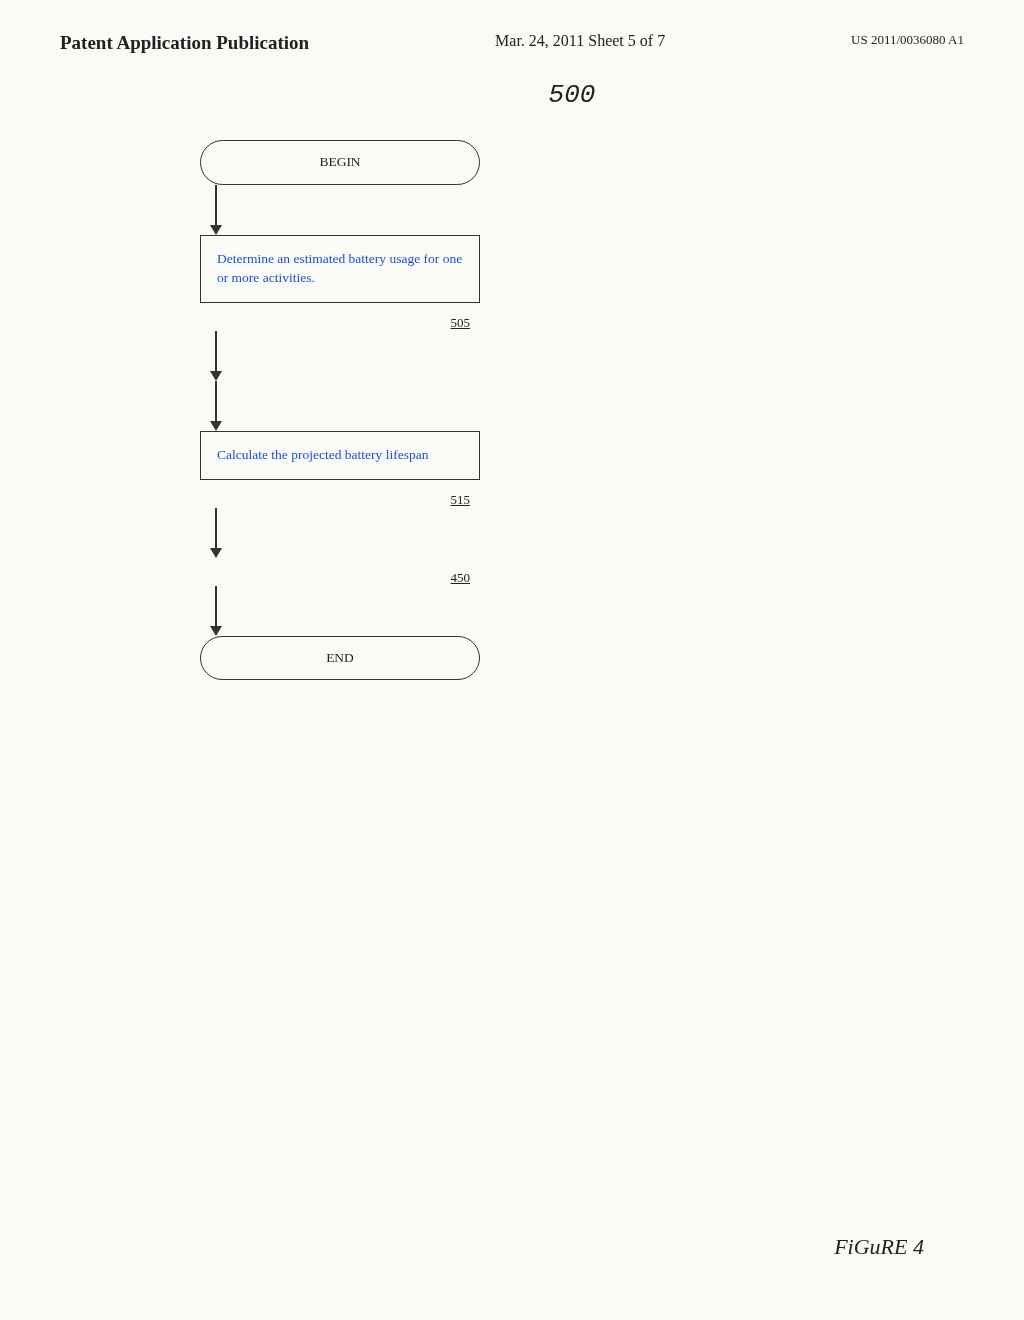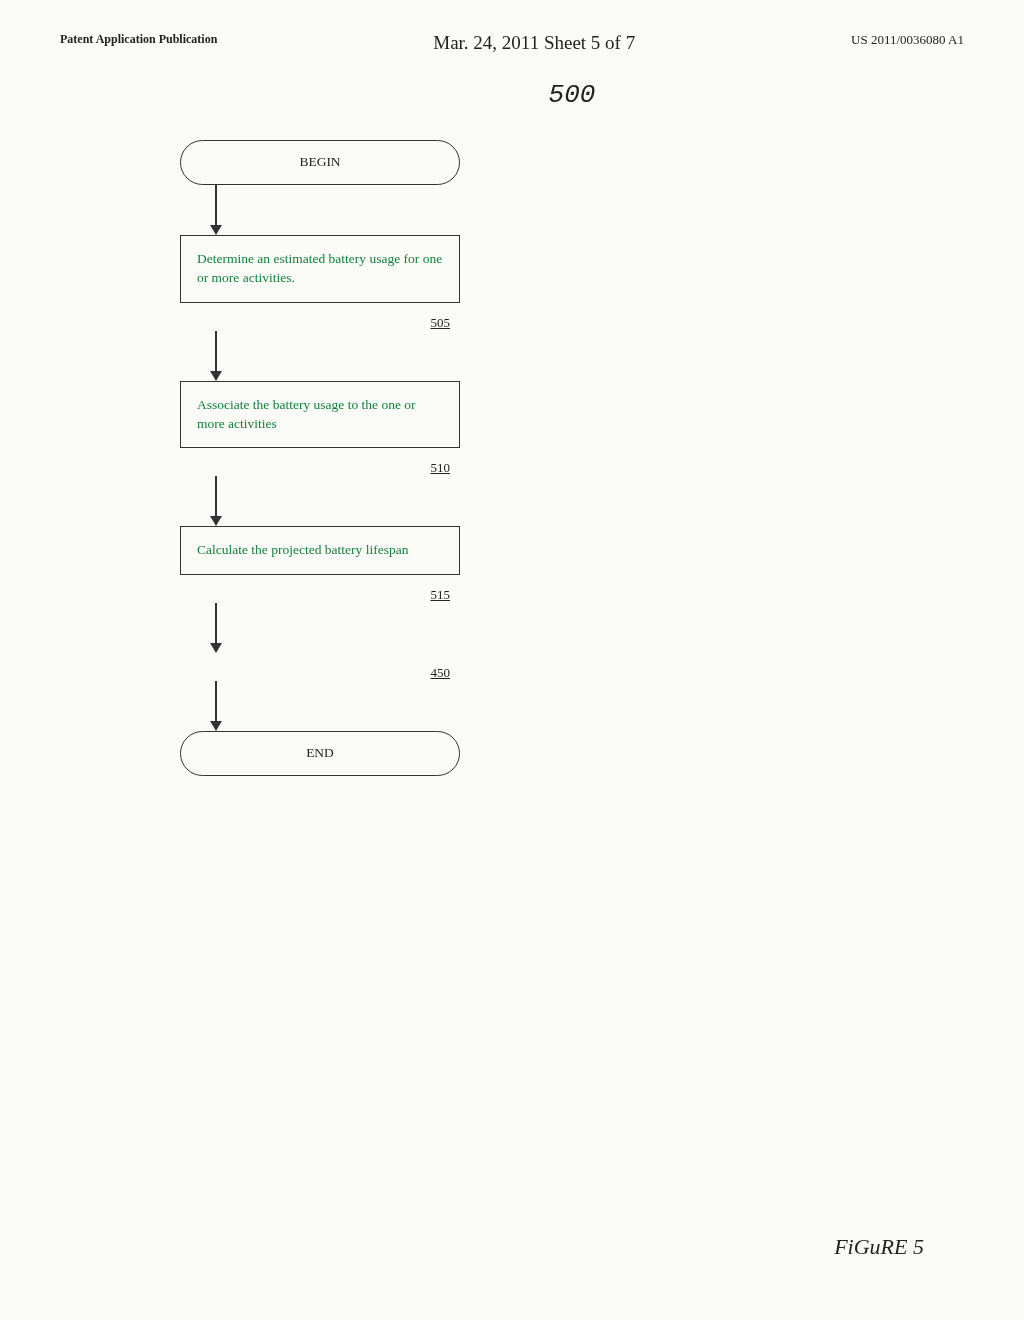--- a/index.html
+++ b/index.html
@@ -28,27 +28,27 @@
     
     .header {
       display: flex;
       justify-content: space-between;
       align-items: flex-start;
       padding: 32px 60px 16px 60px;
       border-bottom: none;
     }
 
     .header-left {
-      font-size: 12px;
+      font-size: 19px;
       font-weight: bold;
       color: #222;
     }
 
     .header-center {
-      font-size: 19px;
+      font-size: 16px;
       color: #222;
     }
 
     .header-right {
       font-size: 13px;
       color: #222;
     }
 
     
     .figure-number-top {
@@ -71,21 +71,21 @@
       padding-left: 160px;
       padding-right: 400px;
       margin-top: 10px;
       position: relative;
     }
 
     
     .node-wrapper {
       display: flex;
       flex-direction: column;
-      align-items: center;
+      align-items: flex-end;
       position: relative;
       width: 320px;
     }
 
     .node-begin-end {
       border: 1.5px solid #333;
       border-radius: 30px;
       padding: 12px 20px;
       text-align: center;
       width: 280px;
@@ -93,21 +93,21 @@
       color: #222;
       background: #fafaf7;
     }
 
     .node-process {
       border: 1.5px solid #333;
       border-radius: 0px;
       padding: 14px 16px;
       width: 280px;
       font-size: 13.5px;
-      color: #15803d;
+      color: #1d4ed8;
       background: #fafaf7;
       position: relative;
     }
 
     
     .arrow-connector {
       display: flex;
       flex-direction: column;
       align-items: center;
       margin-left: 50px;
@@ -194,28 +194,20 @@
         </div>
         <span class="node-ref-label">505</span>
       </div>
     </div>
 
     <div class="arrow-connector">
       <div class="arrow-line"></div>
       <div class="arrow-head"></div>
     </div>
 
-    <div class="node-wrapper">
-      <div class="node-inner">
-        <div class="node-process">
-          <span class="node-text">Associate the battery usage to the one or more activities</span>
-        </div>
-        <span class="node-ref-label">510</span>
-      </div>
-    </div>
 
     <div class="arrow-connector">
       <div class="arrow-line"></div>
       <div class="arrow-head"></div>
     </div>
 
     <div class="node-wrapper">
       <div class="node-inner">
         <div class="node-process">
           <span class="node-text">Calculate the projected battery lifespan</span>
@@ -242,16 +234,16 @@
 
     <div class="node-wrapper">
       <div class="node-begin-end">
         <span class="node-text">END</span>
       </div>
     </div>
 
   </div>
 
   <div class="figure-caption">
-    <span>FiGuRE 5</span>
+    <span>FiGuRE 4</span>
   </div>
 
 </div>
 
 </body></html>

